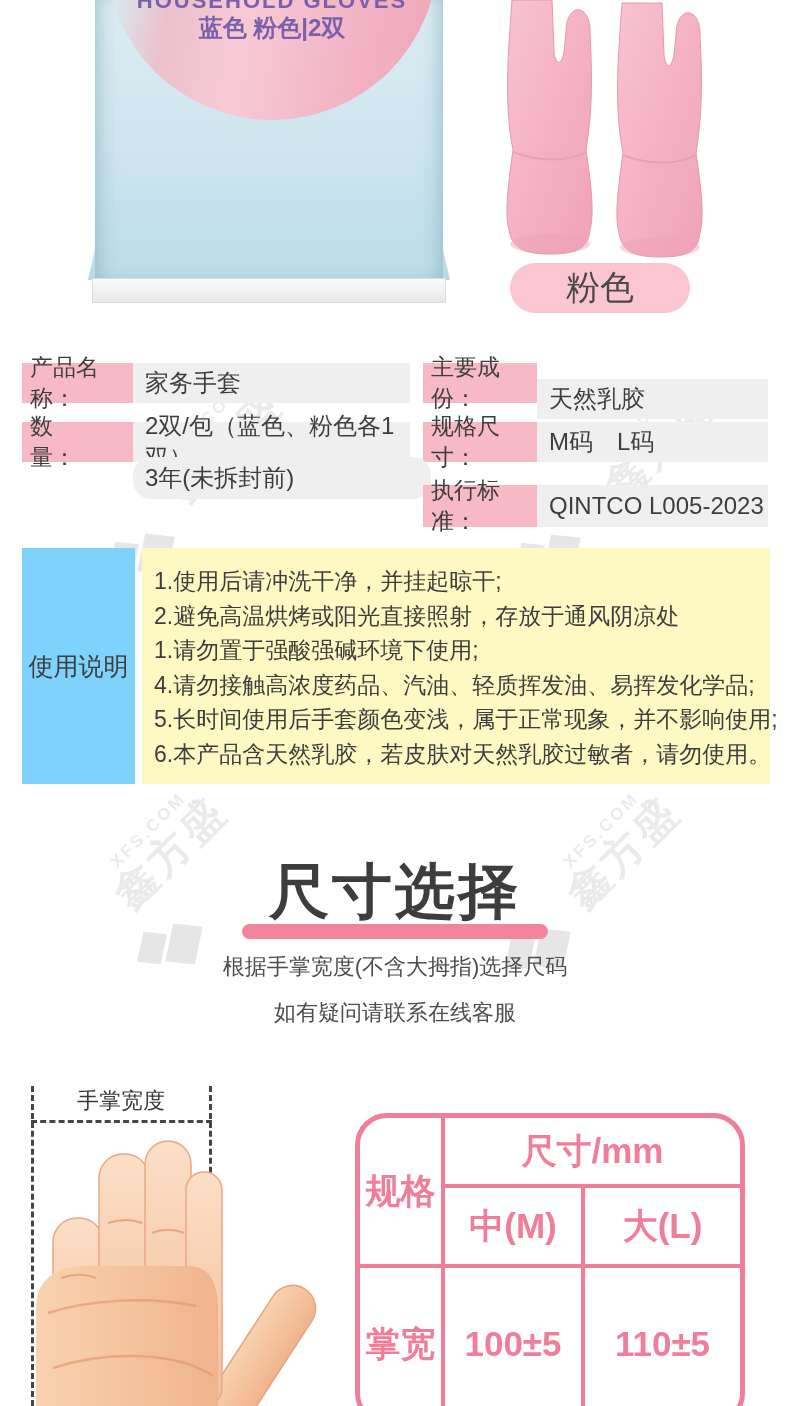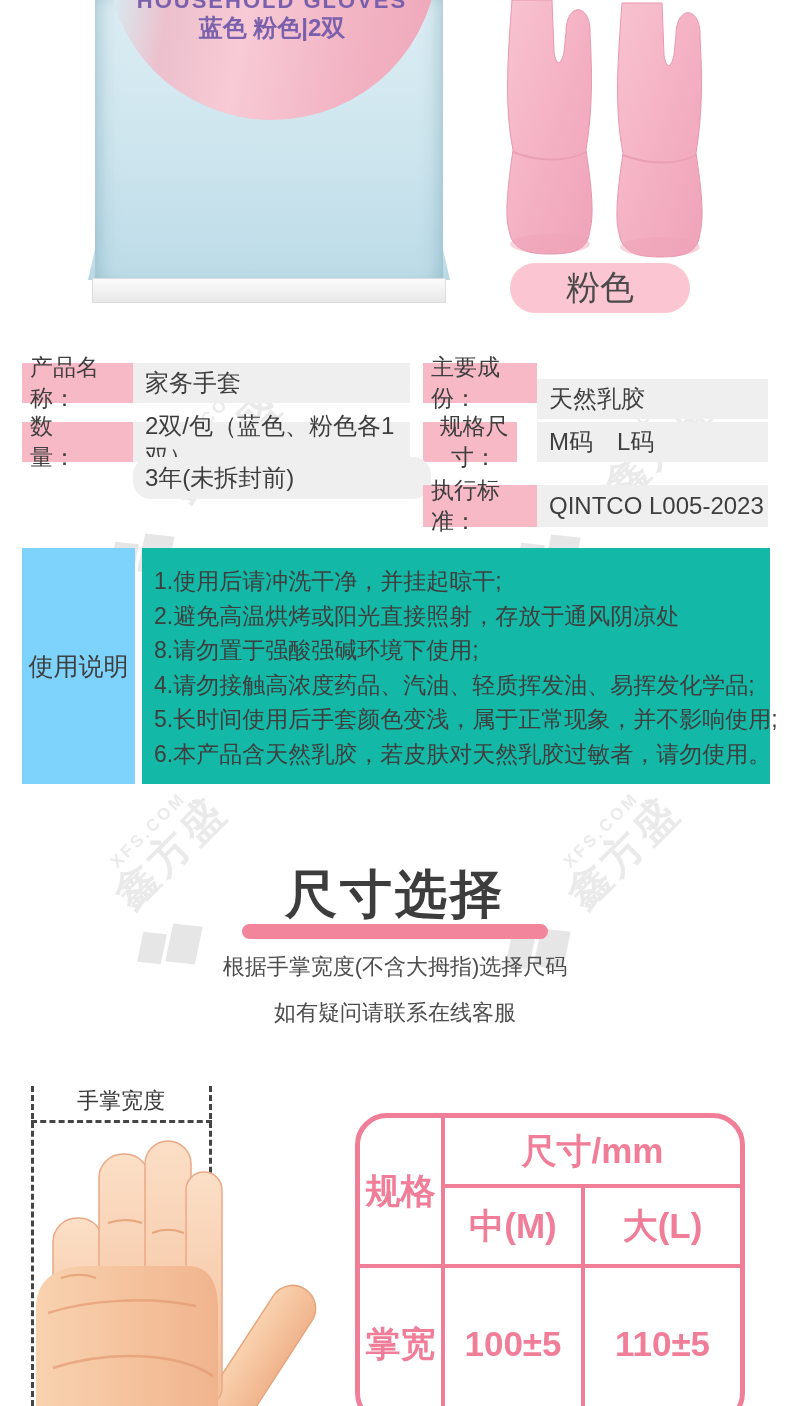--- a/index.html
+++ b/index.html
@@ -48,28 +48,28 @@
     background:#fbc6d1;display:flex;align-items:center;justify-content:center;
     font-size:34px;color:#4a4a4a;}
 
   
   .spec-label{background:#f8b9c6;display:flex;align-items:center;
     padding-left:8px;box-sizing:border-box;font-size:23px;color:#3e3e3e;}
   .spec-value{background:#efefef;display:flex;align-items:center;
     padding-left:12px;box-sizing:border-box;font-size:24px;color:#3e3e3e;}
   .instr-label{left:22px;top:548px;width:113px;height:236px;background:#7dd3fc;
     display:flex;align-items:center;justify-content:center;font-size:25px;}
-  .instr-body{left:142px;top:548px;width:628px;height:236px;background:#14b8a6;
+  .instr-body{left:142px;top:548px;width:628px;height:236px;background:#fef9c3;
     box-sizing:border-box;padding:16px 0 0 12px;}
   .instr-body .line{font-size:23px;line-height:34.5px;color:#3e3e3e;
     white-space:nowrap;}
 
   
-  .big-title{left:0;top:852px;width:790px;text-align:center;font-size:52px;
-    font-weight:800;letter-spacing:3px;color:#3d3d3d;z-index:2;margin-top:8px;}
+  .big-title{left:0;top:852px;width:790px;text-align:center;font-size:60px;
+    font-weight:800;letter-spacing:3px;color:#3d3d3d;z-index:2;}
   .title-bar{left:242px;top:924px;width:306px;height:15px;border-radius:8px;
     background:#f2849b;z-index:1;}
   .subtitle{left:0;width:790px;text-align:center;font-size:22px;color:#4d4d4d;}
   .sub1{top:952px;}
   .sub2{top:998px;}
 
   
   .dash-v{width:0;border-left:3px dashed #454545;}
   .dash-h{height:0;border-top:3px dashed #454545;}
   .hand-label{left:31px;top:1086px;width:180px;text-align:center;
@@ -149,32 +149,32 @@
     <span>粉色</span>
   </div>
 
   <div class="abs spec-label" style="left:22px;top:363px;width:111px;height:40px;">产品名称：</div>
   <div class="abs spec-label" style="left:423px;top:363px;width:114px;height:40px;">主要成份：</div>
   <div class="abs spec-value" style="left:133px;top:363px;width:277px;height:40px;">家务手套</div>
   <div class="abs spec-value" style="left:537px;top:363px;width:231px;height:40px;margin-top:16px;">天然乳胶</div>
 
   <div class="abs spec-label" style="left:22px;top:422px;width:111px;height:40px;">数　　量：</div>
   <div class="abs spec-value" style="left:133px;top:422px;width:277px;height:40px;">2双/包（蓝色、粉色各1双）</div>
-  <div class="abs spec-label" style="left:423px;top:422px;width:94px;height:40px;text-align:center;">规格尺寸：</div>
+  <div class="abs spec-label" style="left:423px;top:422px;width:114px;height:40px;">规格尺寸：</div>
   <div class="abs spec-value" style="left:537px;top:422px;width:231px;height:40px;">M码　L码</div>
 
   <div class="abs spec-value" style="left:133px;top:457px;width:298px;height:42px;border-radius:18px;">3年(未拆封前)</div>
   <div class="abs spec-label" style="left:423px;top:485px;width:114px;height:42px;">执行标准：</div>
   <div class="abs spec-value" style="left:537px;top:485px;width:231px;height:42px;">QINTCO L005-2023</div>
 
   <div class="abs instr-label">使用说明</div>
   <div class="abs instr-body">
     <div class="line">1.使用后请冲洗干净，并挂起晾干;</div>
     <div class="line">2.避免高温烘烤或阳光直接照射，存放于通风阴凉处</div>
-    <div class="line">8.请勿置于强酸强碱环境下使用;</div>
+    <div class="line">1.请勿置于强酸强碱环境下使用;</div>
     <div class="line">4.请勿接触高浓度药品、汽油、轻质挥发油、易挥发化学品;</div>
     <div class="line">5.长时间使用后手套颜色变浅，属于正常现象，并不影响使用;</div>
     <div class="line">6.本产品含天然乳胶，若皮肤对天然乳胶过敏者，请勿使用。</div>
   </div>
 
   <div class="abs title-bar"></div>
   <div class="abs big-title">尺寸选择</div>
   <div class="abs subtitle sub1">根据手掌宽度(不含大拇指)选择尺码</div>
   <div class="abs subtitle sub2">如有疑问请联系在线客服</div>
 

